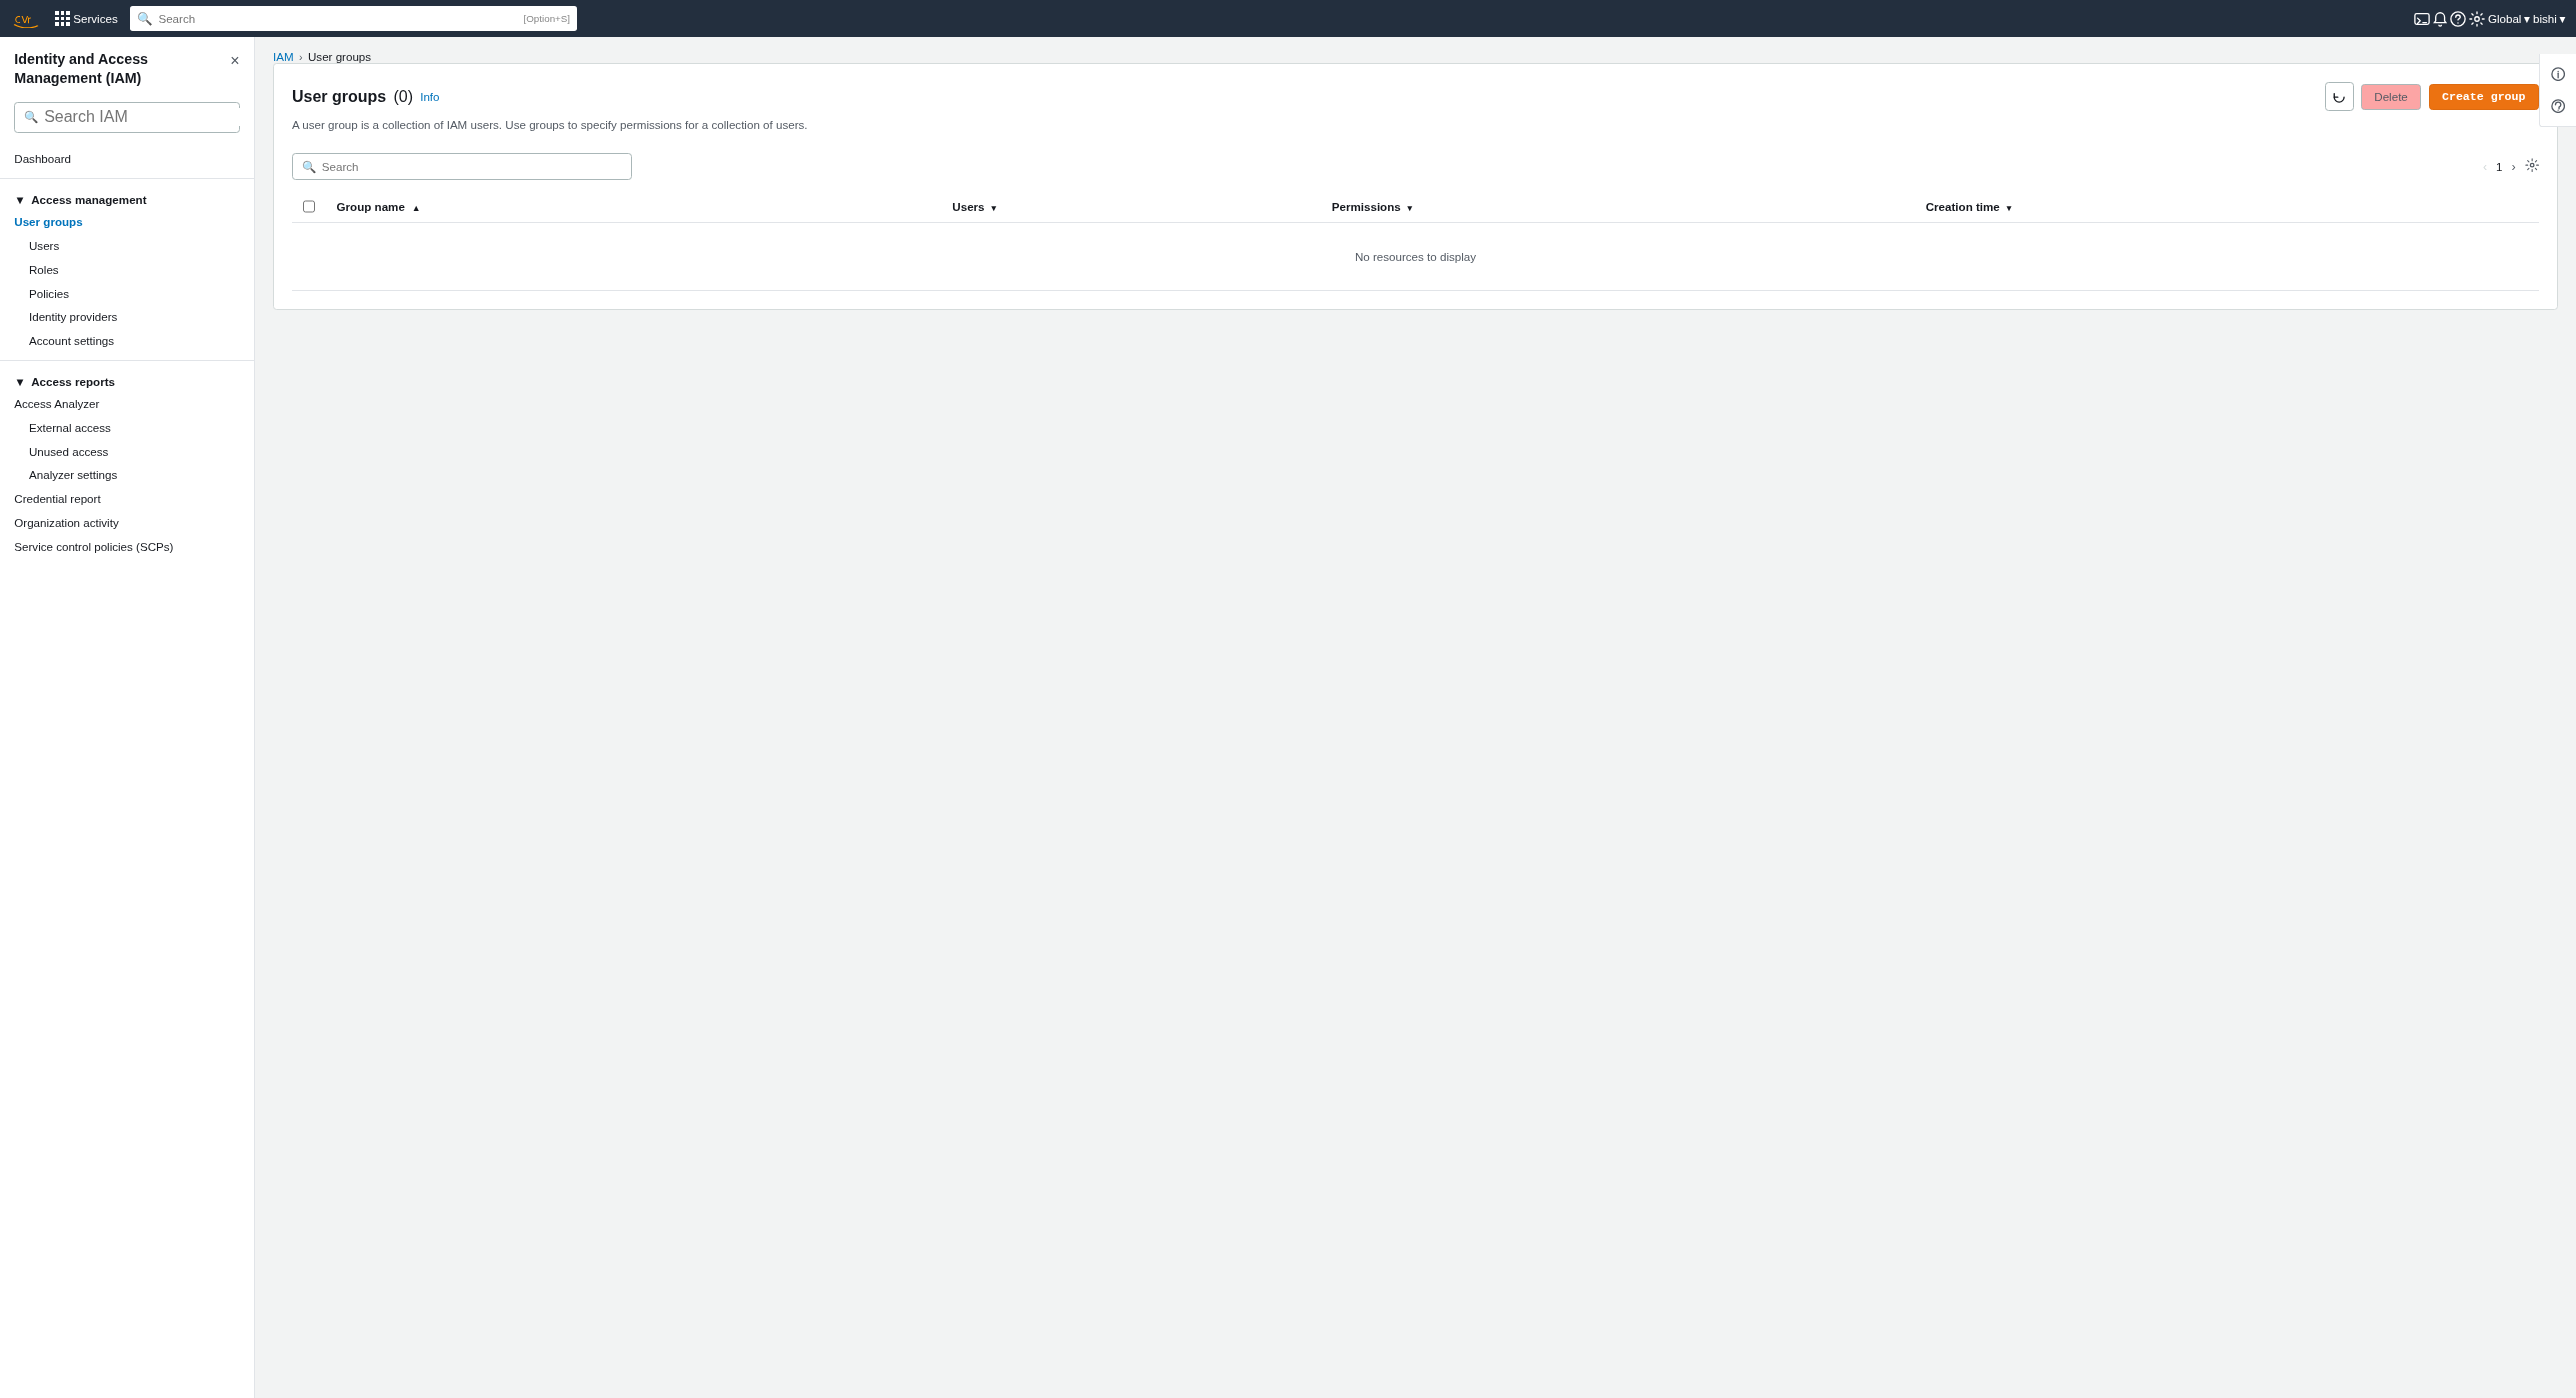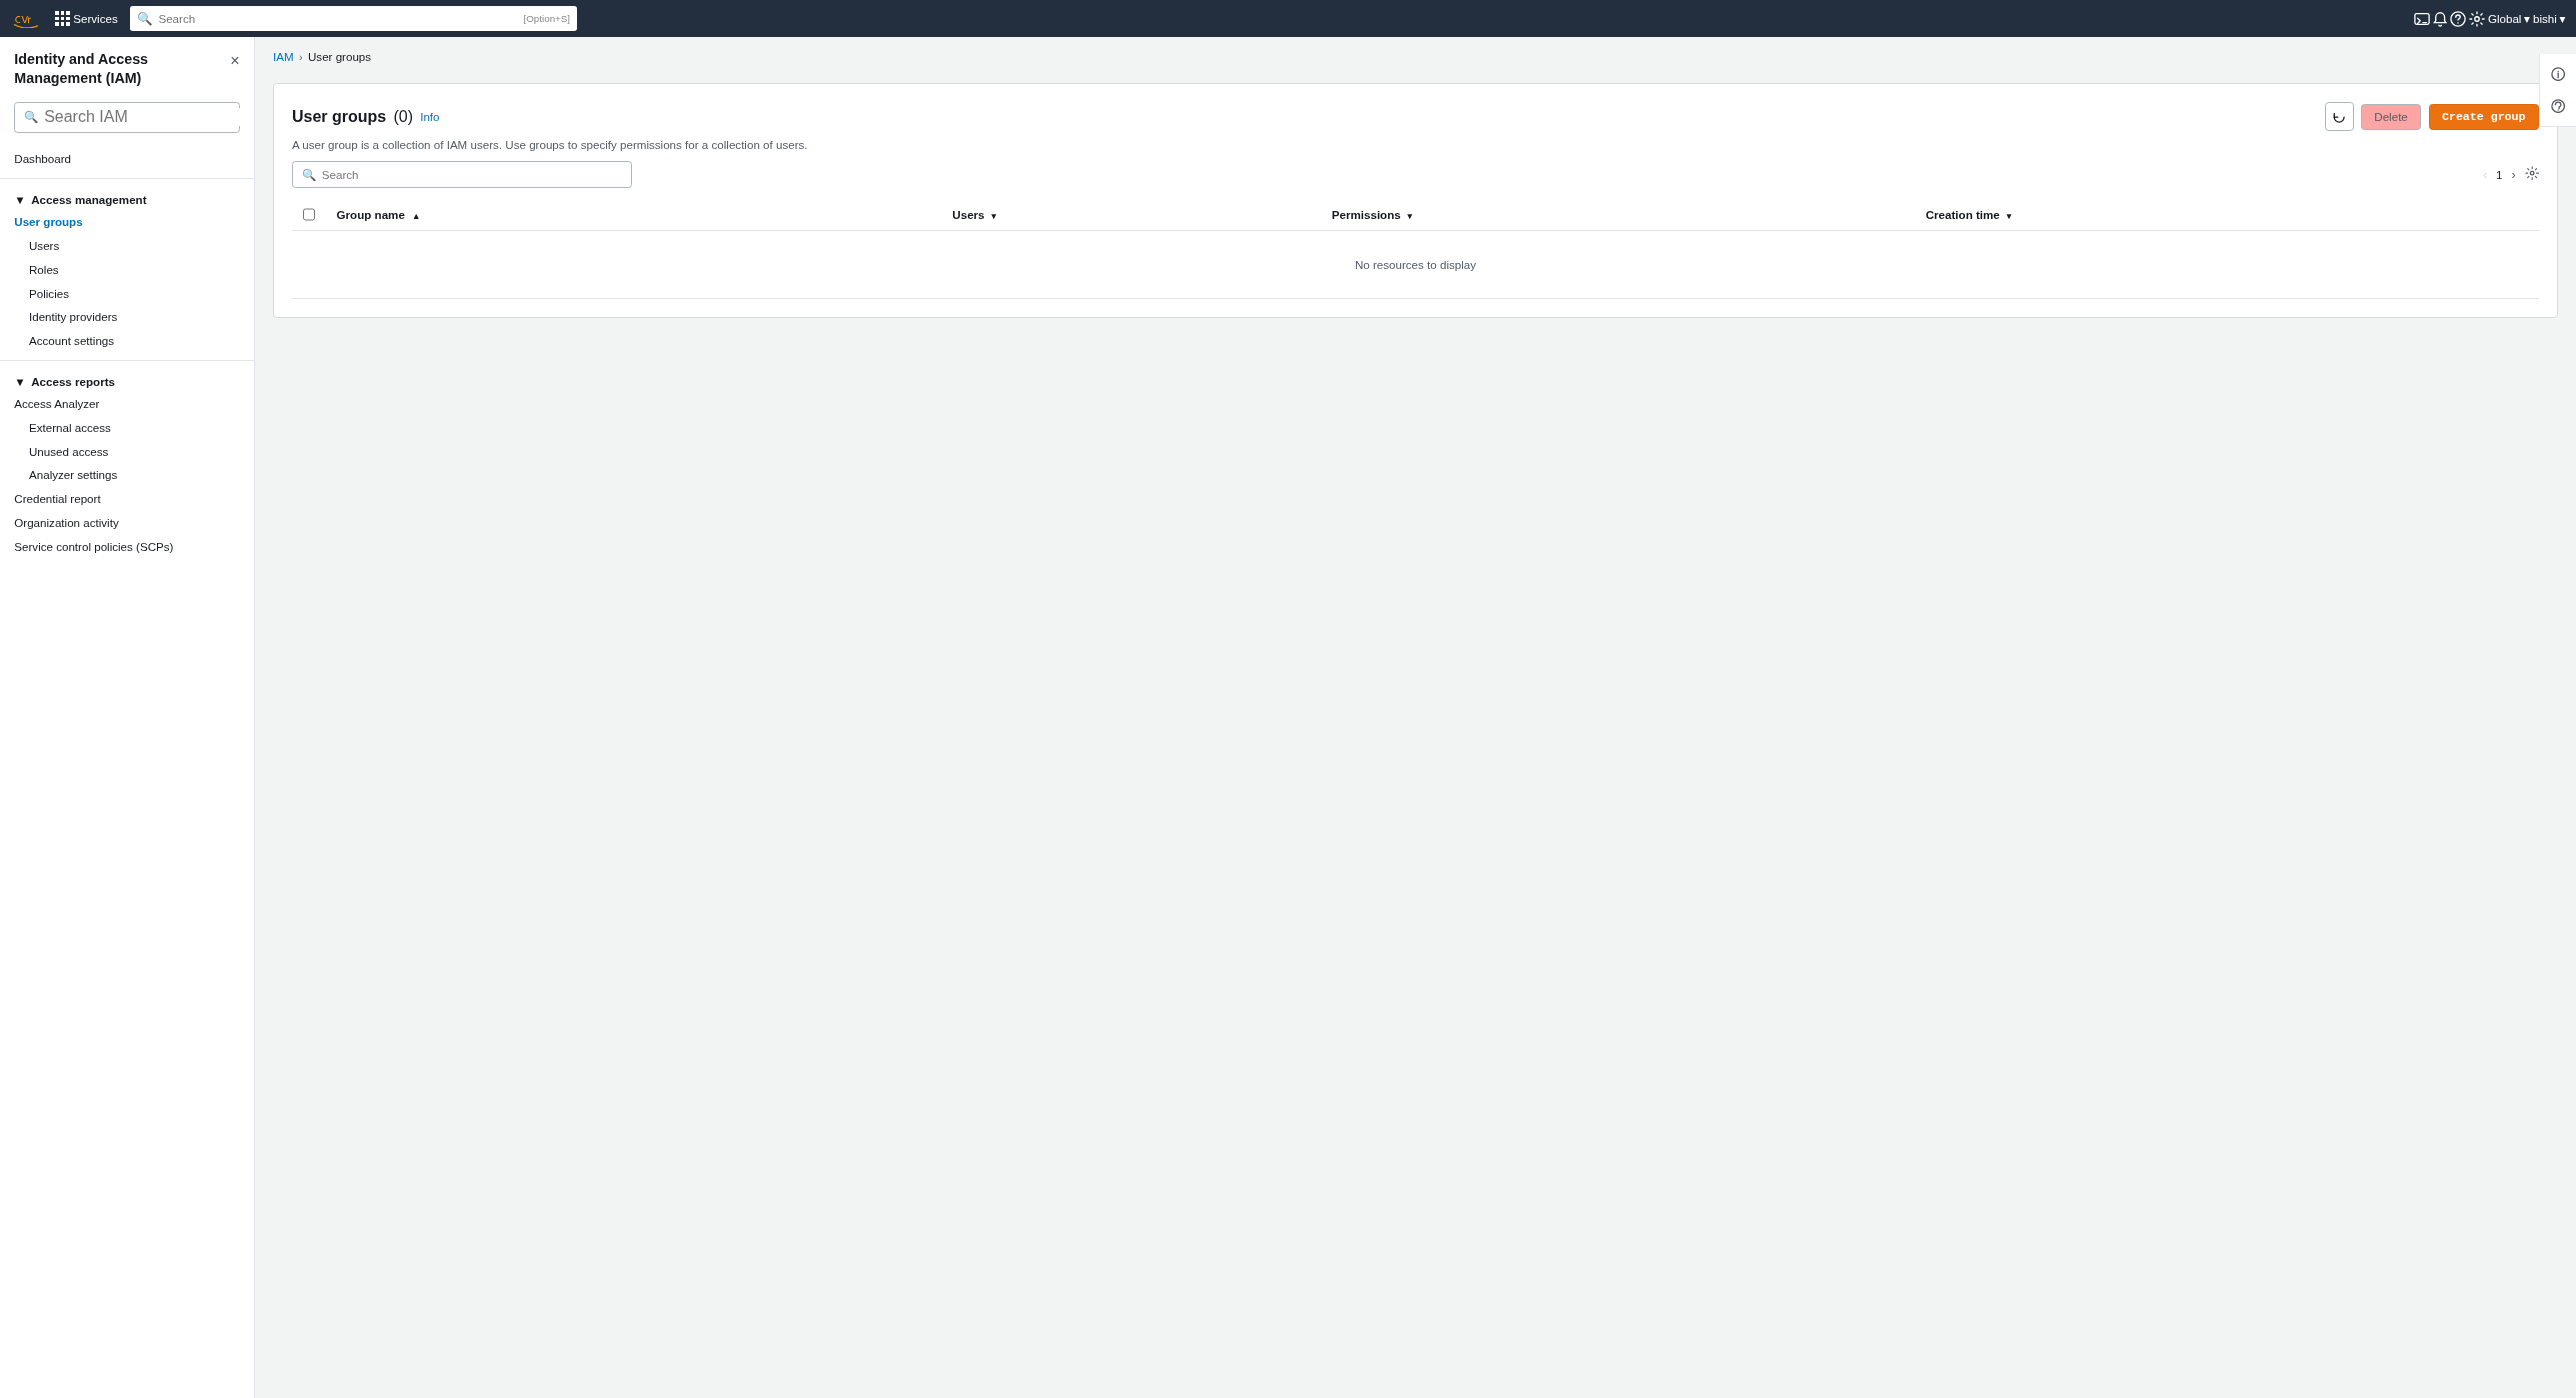--- a/index.html
+++ b/index.html
@@ -193,21 +193,21 @@
       overflow-y: auto;
       padding: 14.3px 18px;
       background: #f2f3f3;
     }
 
     
     .breadcrumb {
       display: flex;
       align-items: center;
       gap: 5.4px;
-      margin-bottom: 20px;
+      margin-bottom: 0;
       font-size: 11.6px;
     }
     .breadcrumb a {
       color: #0073bb;
       text-decoration: none;
       cursor: pointer;
     }
     .breadcrumb-sep { color: #545b64; font-size: 10.7px; }
     .breadcrumb-current { color: #16191f; }
 
@@ -241,21 +241,21 @@
     }
     .info-link {
       color: #0073bb;
       font-size: 11.6px;
       cursor: pointer;
       text-decoration: none;
     }
     .panel-description {
       font-size: 11.6px;
       color: #545b64;
-      margin-bottom: 10px;
+      margin-bottom: 22px;
     }
     .panel-actions {
       display: flex;
       align-items: center;
       gap: 7.2px;
     }
     .btn-icon {
       background: #fff;
       border: 0.9px solid #aab7b8;
       border-radius: 3.6px;

